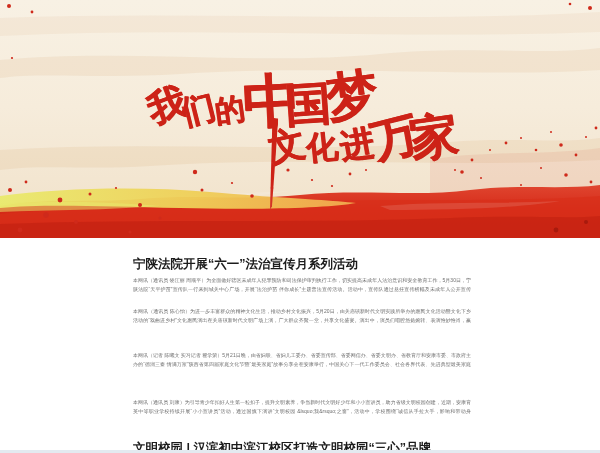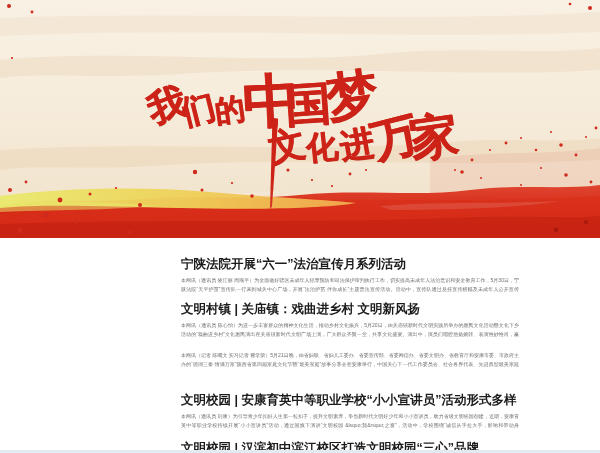--- a/index.html
+++ b/index.html
@@ -13,21 +13,21 @@
   .banner svg { position:absolute; left:0; top:0; }
   .cal { position:absolute; color:#cd2217; font-weight:900; line-height:1;
          font-family:"DejaVu Sans","Liberation Sans",sans-serif;
          text-shadow:0.5px 0.5px 0 #c3281c, -0.5px 0 0 #d93425; white-space:nowrap; }
   .stroke-ext { position:absolute; left:270px; top:118px; width:6px; height:92px;
                 background:linear-gradient(180deg,#cd2217 70%,#d6392b 100%);
                 clip-path:polygon(0 0,100% 0,70% 96%,40% 100%); transform:rotate(3deg); }
 
   
   .articles { position:absolute; left:133px; top:0; width:338px; }
-  .article { position:absolute; left:0; width:338px;margin-left:48px; }
+  .article { position:absolute; left:0; width:338px; }
   .article-title { font-size:12.5px; font-weight:bold; color:#1c1c1c; line-height:14px;
                    letter-spacing:0px; white-space:nowrap; cursor:pointer; }
   .article-body { margin-top:5px; font-size:5px; line-height:9px; color:#6e6e6e;
                   text-align:justify; max-height:19px; overflow:hidden; word-break:break-all; }
 
   .bottom-strip { position:absolute; left:0; top:450px; width:600px; height:3px;
                   background:#e3eaf0; }
 </style>
 </head>
 <body>
@@ -130,30 +130,28 @@
   </div>
 
   <div class="articles">
 
     <div class="article" style="top:257px;">
       <div class="article-title">宁陕法院开展“六一”法治宣传月系列活动</div>
       <div class="article-body"><span>本网讯（通讯员 饶江丽 周顺平）为全面做好辖区未成年人犯罪预防和司法保护审判执行工作，切实提高未成年人法治意识和安全教育工作，5月30日，宁陕法院“天平护苗”宣传队一行来到城关中心广场，开展“法治护苗 伴你成长”主题普法宣传活动。活动中，宣传队通过悬挂宣传横幅及未成年人公开宣传等，让法治保驾护航……</span></div>
     </div>
 
     <div class="article" style="top:302px;">
-      <div class="article-title">文明村镇 | 关庙镇：戏曲进乡村 文明新风扬</div>
       <div class="article-body"><span>本网讯（通讯员 陈心怡）为进一步丰富群众的精神文化生活，推动乡村文化振兴，5月20日，由关庙镇新时代文明实践所举办的惠民文化活动暨文化下乡活动的“戏曲进乡村”文化惠民演出在关庙镇新时代文明广场上演，广大群众齐聚一堂，共享文化盛宴。演出中，演员们唱腔悠扬婉转、表演惟妙惟肖，赢得现场观众阵阵掌声……</span></div>
     </div>
 
     <div class="article" style="top:346px;">
       <div class="article-body"><span>本网讯（记者 陈曦文 实习记者 翟学荣）5月21日晚，由省妇联、省妇儿工委办、省委宣传部、省委网信办、省委文明办、省教育厅和安康市委、市政府主办的“德润三秦 情满万家”陕西省第四届家庭文化节暨“最美家庭”故事分享会在安康举行，中国关心下一代工作委员会、社会各界代表、先进典型最美家庭代表、市长……</span></div>
     </div>
 
     <div class="article" style="top:393px;">
-      <div class="article-title">文明校园 | 安康育英中等职业学校“小小宣讲员”活动形式多样</div>
       <div class="article-body"><span>本网讯（通讯员 刘康）为引导青少年扣好人生第一粒扣子，提升文明素养，争当新时代文明好少年和小小宣讲员，助力省级文明校园创建，近期，安康育英中等职业学校持续开展“小小宣讲员”活动，通过国旗下演讲“文明校园 &amp;lsquo;我&amp;rsquo;之窗”，活动中，学校围绕“诚信从手拉大手，影响和带动身边……</span></div>
     </div>
 
     <div class="article" style="top:441px;">
       <div class="article-title">文明校园 | 汉滨初中滨江校区打造文明校园“三心”品牌</div>
     </div>
 
   </div>
 
   <div class="bottom-strip"></div>

